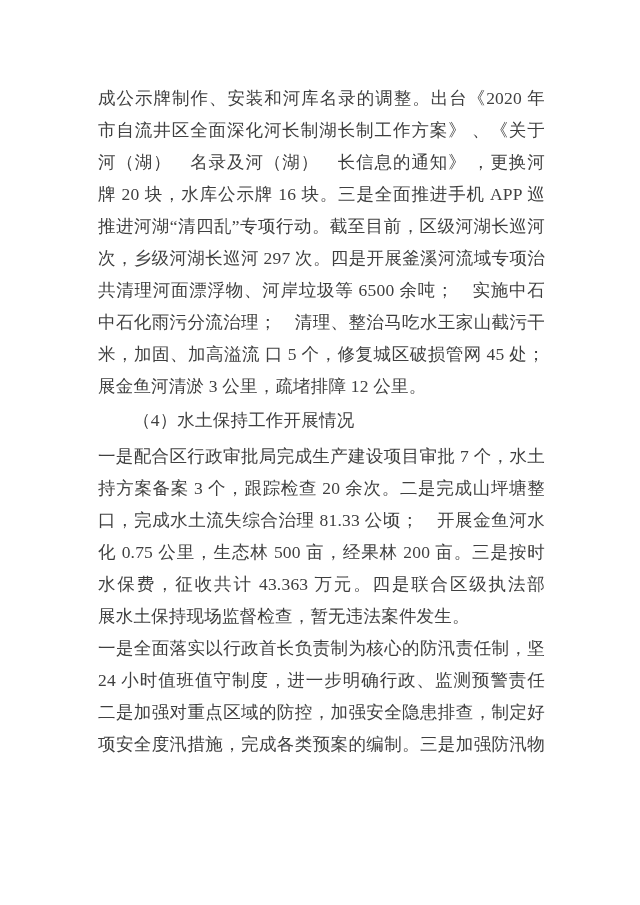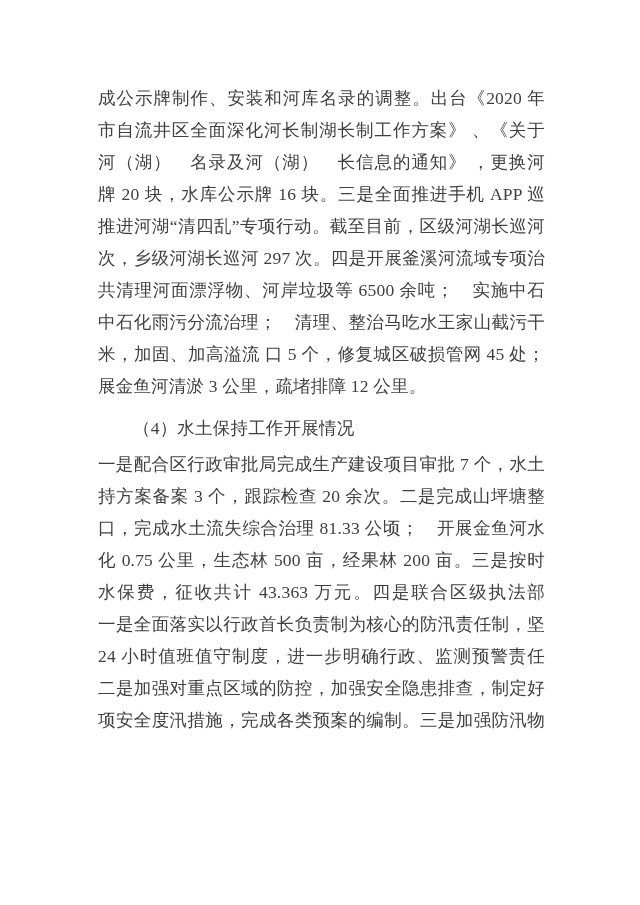--- a/index.html
+++ b/index.html
@@ -31,21 +31,21 @@
     letter-spacing: 0.2px;
   }
   .line.para-end {
     text-align: center;
     text-align-last: left;
   }
   .line.heading {
     text-align: right;
     text-align-last: left;
     text-indent: 35px;
-    margin-top: 10px;
+    margin-top: 2px;
     margin-bottom: 4px;
   }
 </style>
 </head>
 <body>
 
 <div class="page" style="background: rgb(255, 255, 255); color: rgb(63, 63, 63);">
   <div class="content">
       <div class="line">成公示牌制作、安装和河库名录的调整。出台《2020 年自贡</div>
       <div class="line">市自流井区全面深化河长制湖长制工作方案》 、《关于印发</div>
@@ -56,18 +56,19 @@
       <div class="line">共清理河面漂浮物、河岸垃圾等 6500 余吨；　实施中石油、</div>
       <div class="line">中石化雨污分流治理；　清理、整治马吃水王家山截污干管 300</div>
       <div class="line">米，加固、加高溢流 口 5 个，修复城区破损管网 45 处；　开</div>
       <div class="line para-end">展金鱼河清淤 3 公里，疏堵排障 12 公里。</div>
       <div class="line heading para-end">（4）水土保持工作开展情况</div>
       <div class="line">一是配合区行政审批局完成生产建设项目审批 7 个，水土保</div>
       <div class="line">持方案备案 3 个，跟踪检查 20 余次。二是完成山坪塘整治 5</div>
       <div class="line">口，完成水土流失综合治理 81.33 公顷；　开展金鱼河水系绿</div>
       <div class="line">化 0.75 公里，生态林 500 亩，经果林 200 亩。三是按时征收</div>
       <div class="line">水保费，征收共计 43.363 万元。四是联合区级执法部门，开</div>
+      <div class="line para-end">展水土保持现场监督检查，暂无违法案件发生。</div>
       <div class="line">一是全面落实以行政首长负责制为核心的防汛责任制，坚持</div>
       <div class="line">24 小时值班值守制度，进一步明确行政、监测预警责任人。</div>
       <div class="line">二是加强对重点区域的防控，加强安全隐患排查，制定好各</div>
       <div class="line">项安全度汛措施，完成各类预案的编制。三是加强防汛物资</div>
     </div>
 </div>
 
 </body></html>

